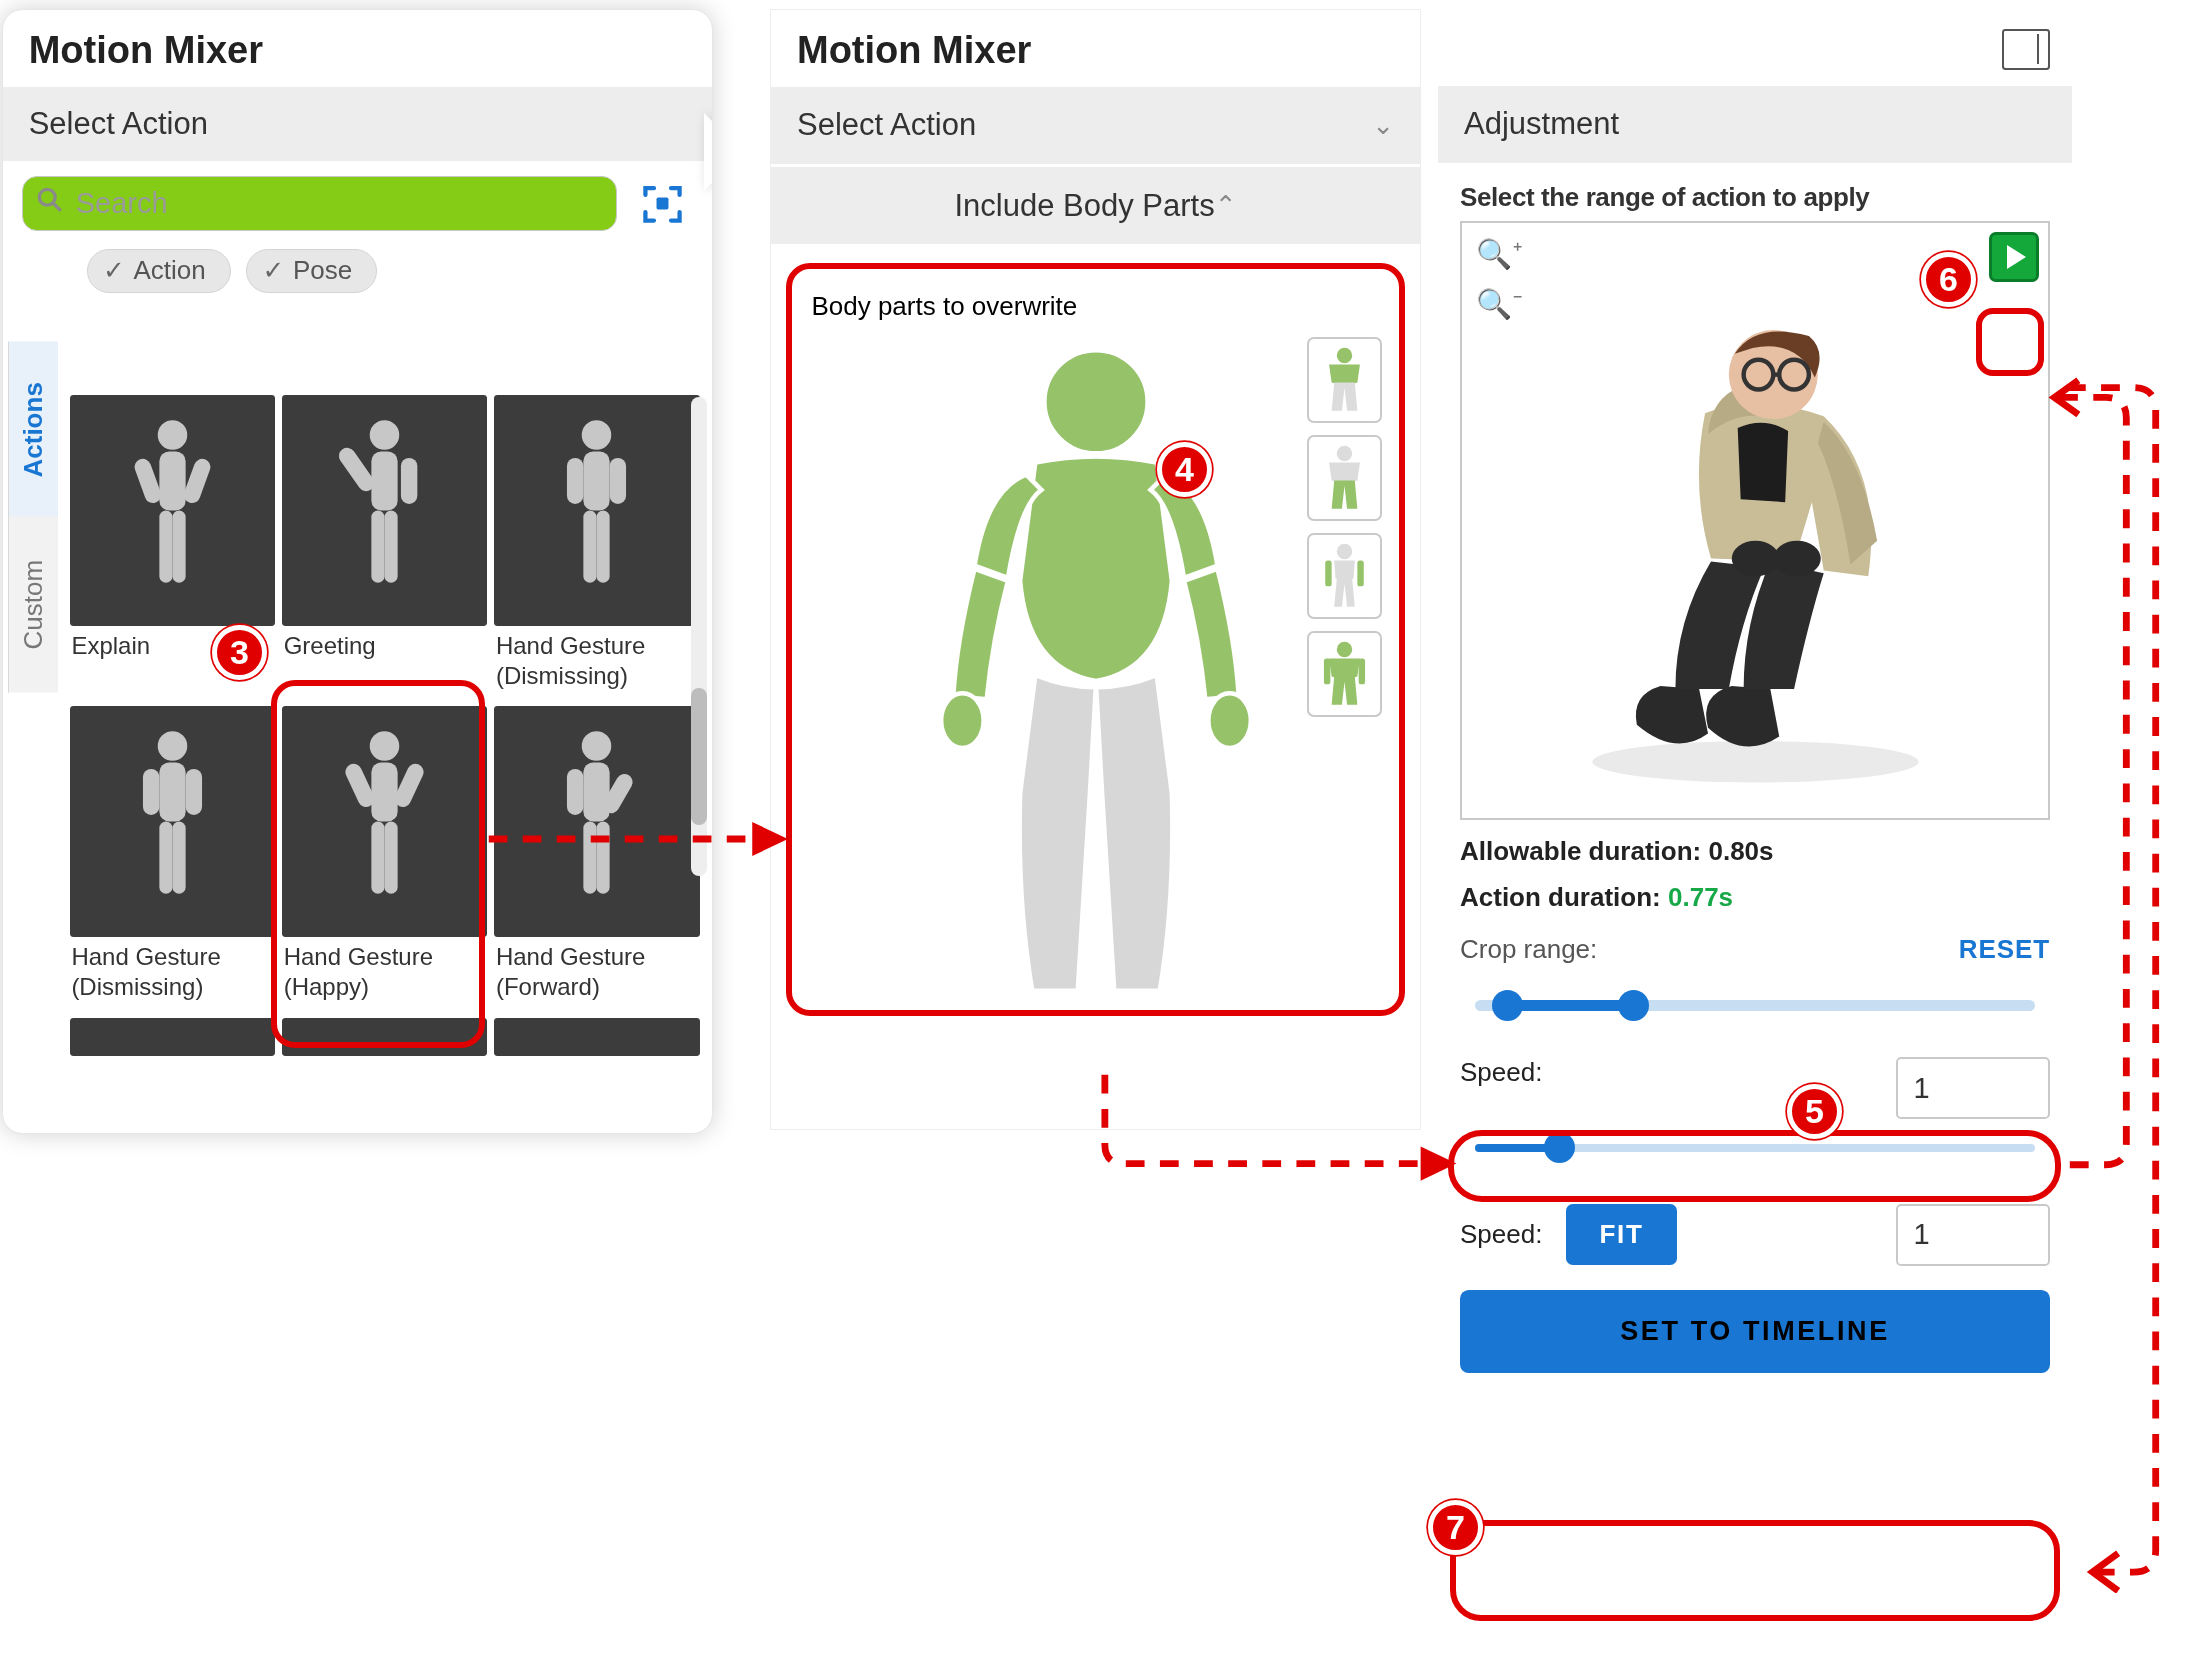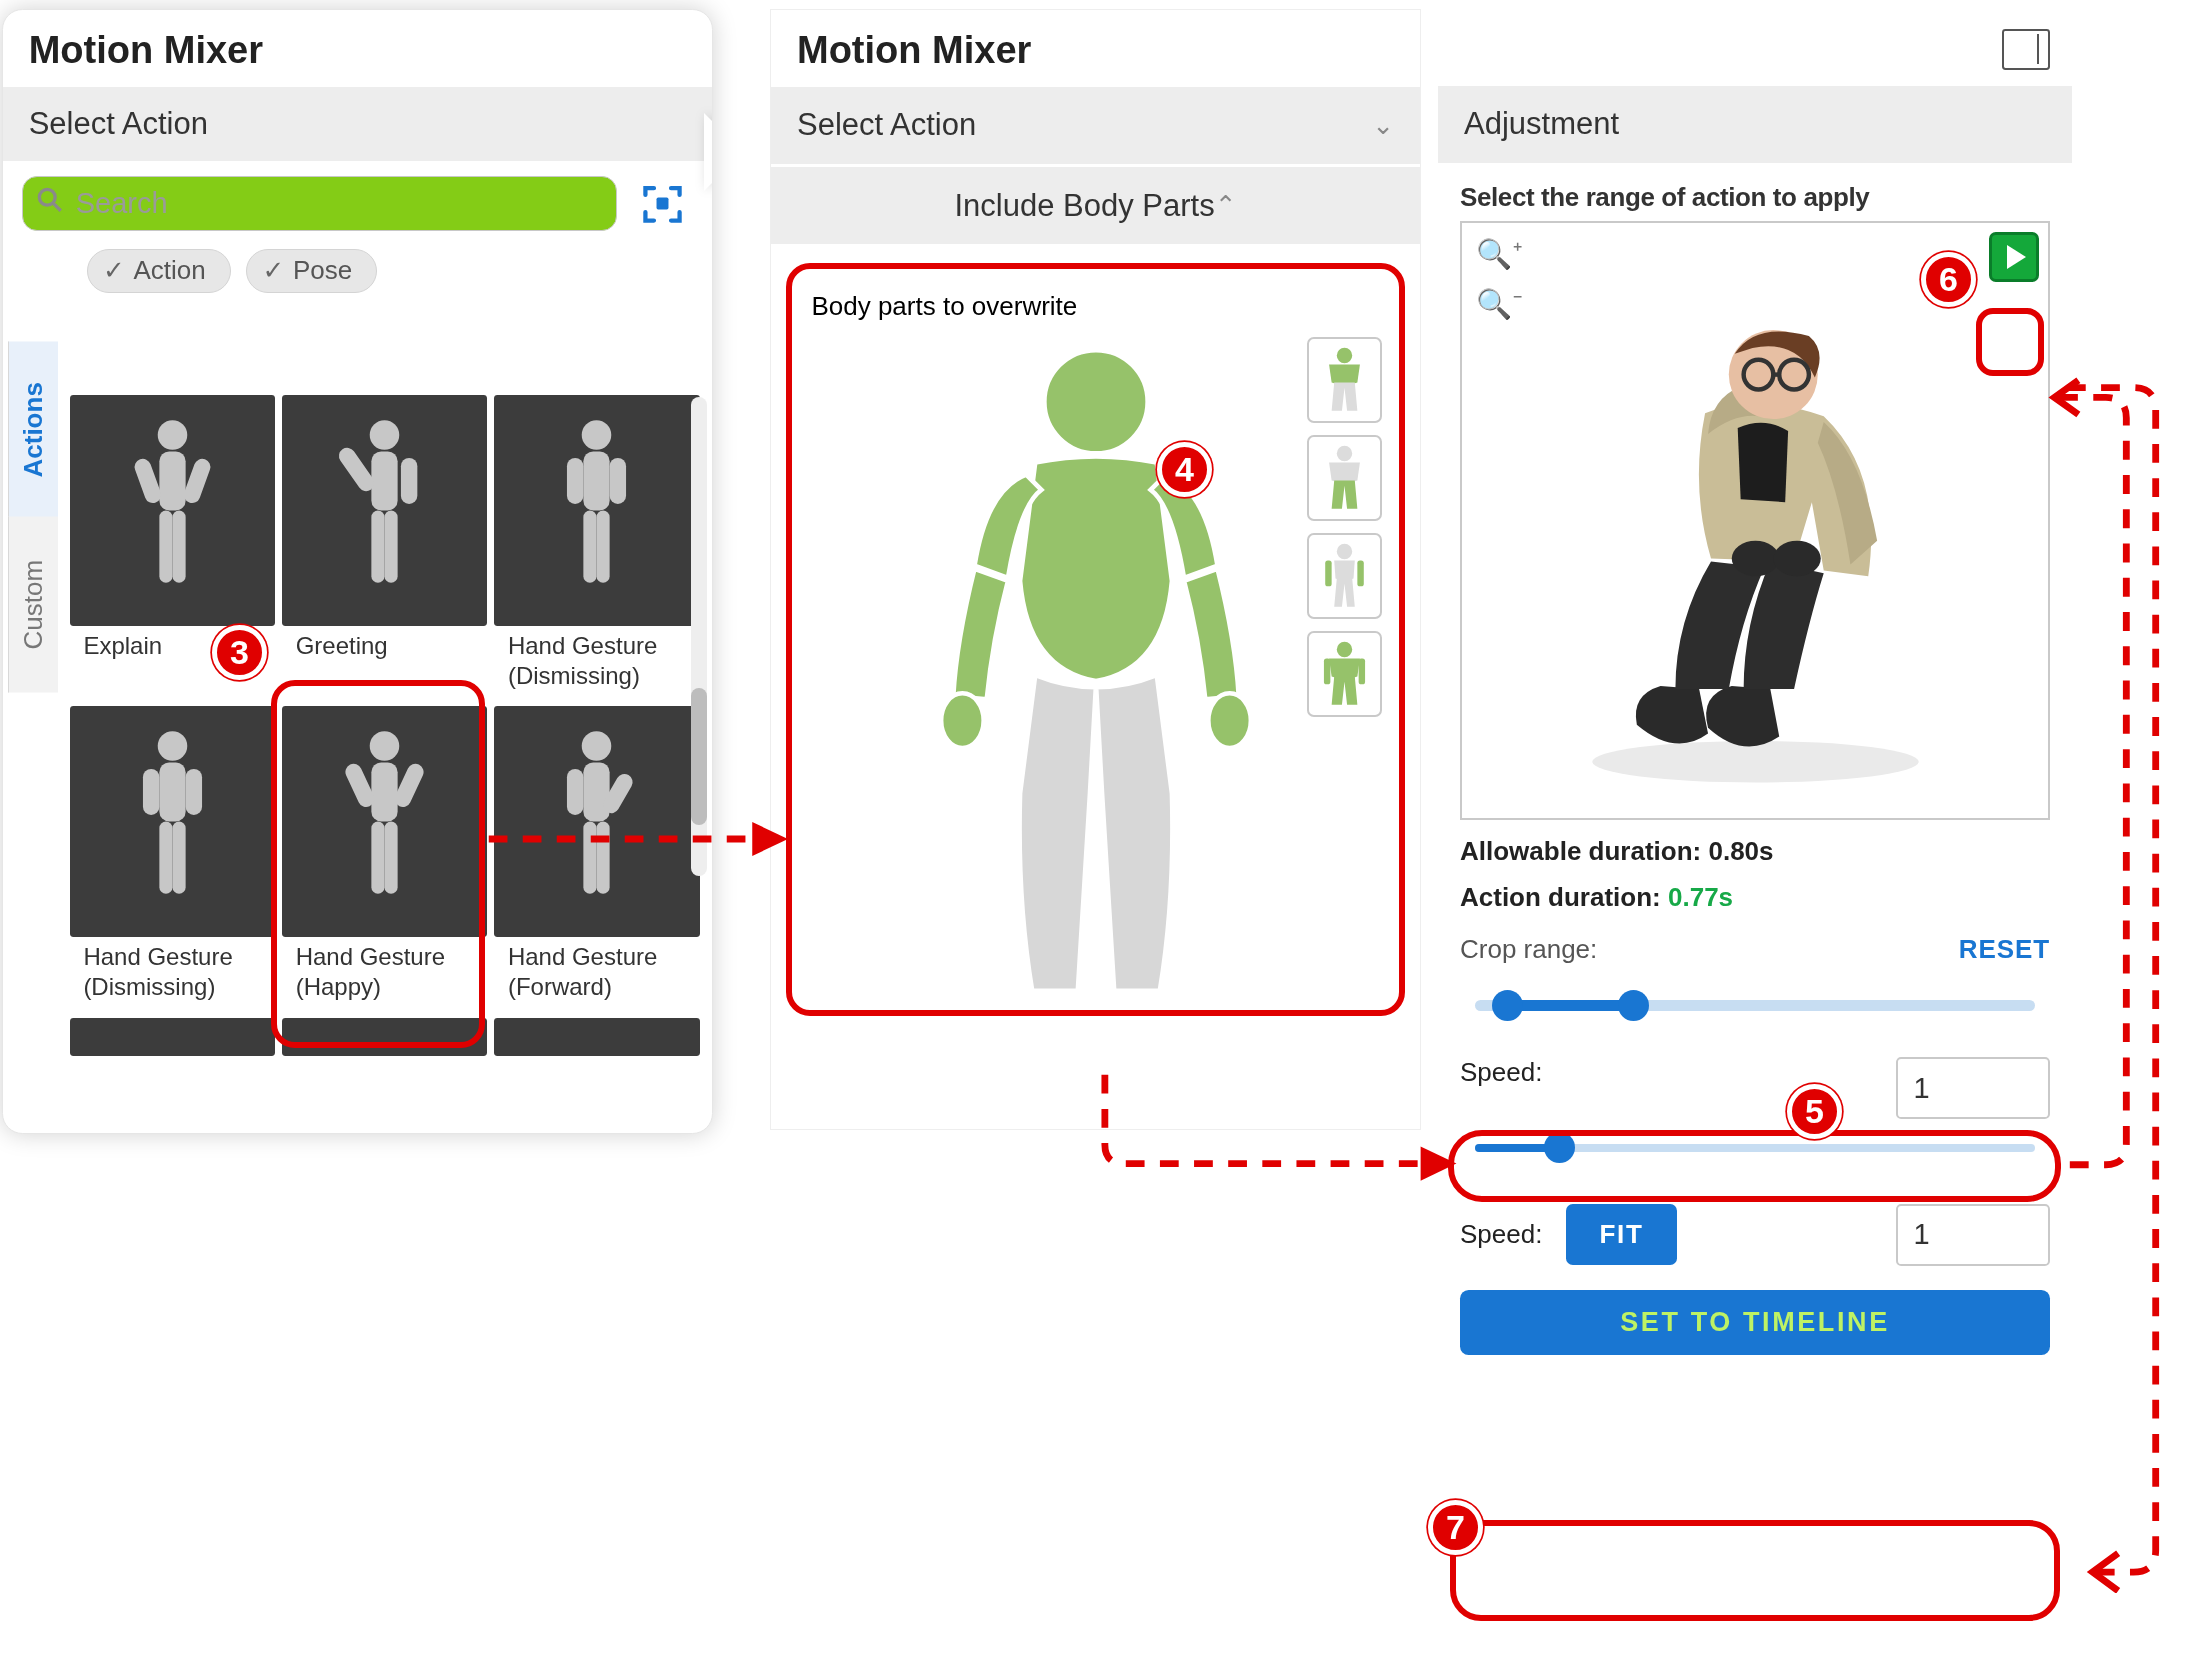--- a/index.html
+++ b/index.html
@@ -94,21 +94,21 @@
     overflow:hidden;
     align-content:start;
   }
   .thumb-cell{display:flex;flex-direction:column;}
   .thumb{
     position:relative;background:var(--thumb-bg);
     height:231px;border-radius:3.4px;
     display:flex;align-items:center;justify-content:center;
   }
   .thumb svg{width:103px;height:197px;}
-  .thumb-label{font-size:24px;color:#333;line-height:1.25;padding:5.1px 1.7px 8.6px;margin-left:12px;}
+  .thumb-label{font-size:24px;color:#333;line-height:1.25;padding:5.1px 1.7px 8.6px;}
   .short-row .thumb{height:38px;}
   .scrollbar{
     position:absolute;right:5.1px;top:387px;width:15.4px;height:479px;
     background:#eee;border-radius:8.6px;
   }
   .scrollbar .handle{
     position:absolute;left:0;right:0;top:291px;height:137px;
     background:var(--scrollbar);border-radius:8.6px;
   }
 
@@ -208,23 +208,23 @@
     font-size:29px;padding:0 15.4px;display:flex;align-items:center;color:#333;background:#fff;
   }
 
   .rp-row{display:flex;align-items:center;gap:24px;margin-top:31px;}
   .fit-btn{
     background:var(--blue);color:#fff;font-weight:700;font-size:26px;
     padding:15.4px 33px;border:none;border-radius:6.8px;letter-spacing:1.7px;cursor:pointer;
   }
 
   .set-btn{
-    width:100%;margin-top:24px;background:var(--blue);color:#bef264;font-weight:700;
+    width:100%;margin-top:24px;background:var(--blue);color:#000000;font-weight:700;
     font-size:27px;letter-spacing:2.6px;border:none;border-radius:8.6px;
-    padding:17px 0;cursor:pointer;
+    padding:26px 0;cursor:pointer;
   }
 
   
   .badge{
     position:absolute;width:55px;height:55px;border-radius:50%;
     background:var(--red);color:#fff;font-weight:700;font-size:34px;
     display:flex;align-items:center;justify-content:center;
     border:5.1px solid #fff;z-index:40;box-shadow:0 0 0 1.7px var(--red);
   }
 

